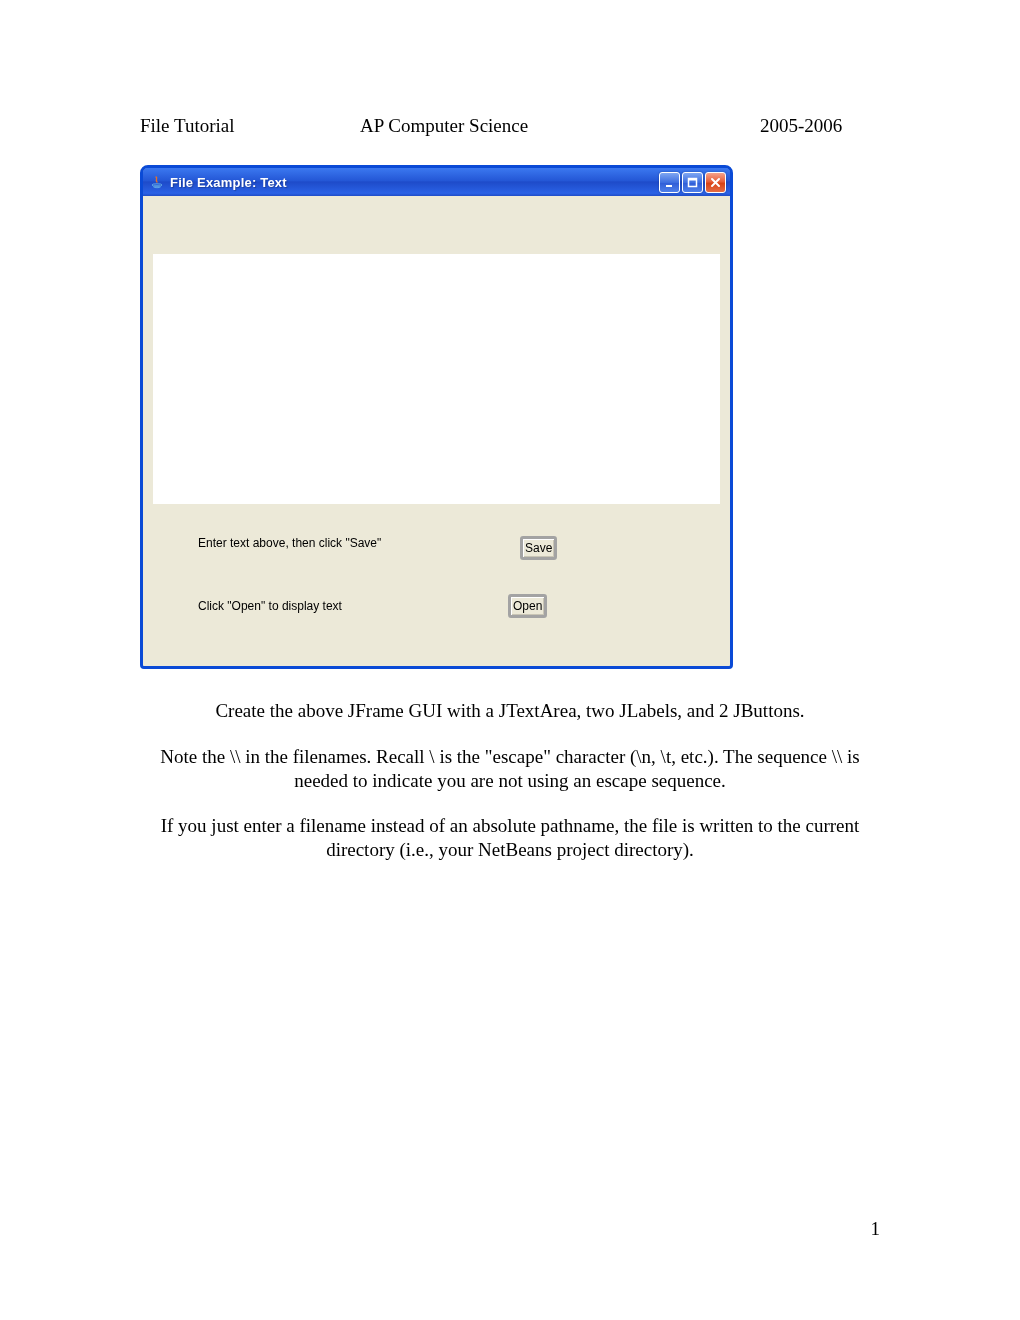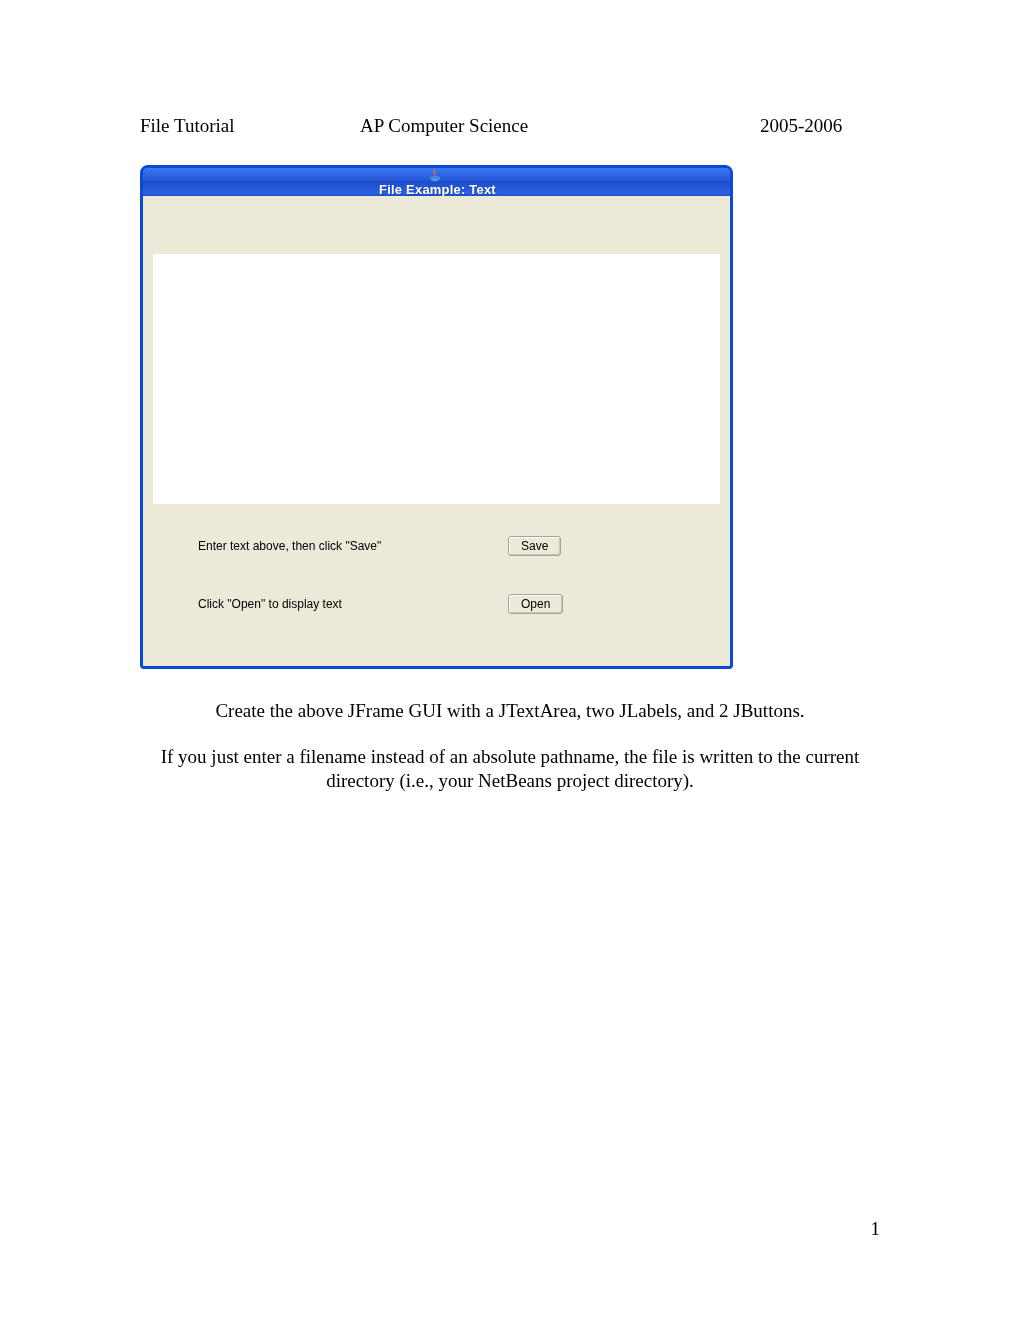--- a/index.html
+++ b/index.html
@@ -42,21 +42,20 @@
     .titlebar {
       height: 28px;
       background: linear-gradient(to bottom, #3b78f0 0%, #2457d6 45%, #1e4bc9 50%, #2a62e6 90%, #1f4cc7 100%);
       display: flex;
       align-items: center;
       padding: 0 4px 0 6px;
       color: #fff;
       font-family: Tahoma, Verdana, sans-serif;
       font-weight: bold;
       font-size: 13px;
-      flex-direction: column;
     }
     .titlebar .java-icon {
       width: 16px;
       height: 16px;
       margin-right: 5px;
       display: inline-flex;
       align-items: center;
       justify-content: center;
     }
     .titlebar .title-text {
@@ -100,43 +99,43 @@
       background: #ffffff;
       border: none;
       box-sizing: border-box;
     }
     .row1 {
       position: absolute;
       top: 340px;
       left: 55px;
       right: 32px;
       display: flex;
-      align-items: center;
       font-family: Tahoma, Verdana, sans-serif;
       font-size: 12px;
       color: #000;
+      gap: 12px;
     }
     .row2 {
       position: absolute;
       top: 398px;
       left: 55px;
       right: 40px;
       display: flex;
       align-items: center;
       font-family: Tahoma, Verdana, sans-serif;
       font-size: 12px;
       color: #000;
     }
     .jlabel { width: 260px; }
     .jbutton {
       font-family: Tahoma, Verdana, sans-serif;
       font-size: 12px;
-      padding: 2px 12px;
+      padding: 2px 2px;
       background: #ece9d8;
-      border: 1px solid #a3a3a3;
+      border: 3px solid #a3a3a3;
       border-radius: 3px;
       box-shadow: inset 1px 1px 0 #fff, inset -1px -1px 0 #c9c5b5;
       margin-left: 50px;
     }
 
     .body-text p {
       margin: 0 0  0;
       line-height: 1.25;
       font-size: 19px;
       text-align: center;
@@ -201,17 +200,18 @@
 
       <div class="row2">
         <span class="jlabel">Click "Open" to display text</span>
         <button class="jbutton">Open</button>
       </div>
     </div>
   </div>
 
   <div class="body-text">
     <p>Create the above JFrame GUI with a JTextArea, two JLabels, and 2 JButtons.</p>
+    <p class="spaced">Note the \\ in the filenames. Recall \ is the "escape" character (\n, \t, etc.). The sequence \\ is needed to indicate you are not using an escape sequence.</p>
     <p class="spaced">If you just enter a filename instead of an absolute pathname, the file is written to the current directory (i.e., your NetBeans project directory).</p>
   </div>
 
   <div class="page-number">1</div>
 </div>
 
 </body></html>

